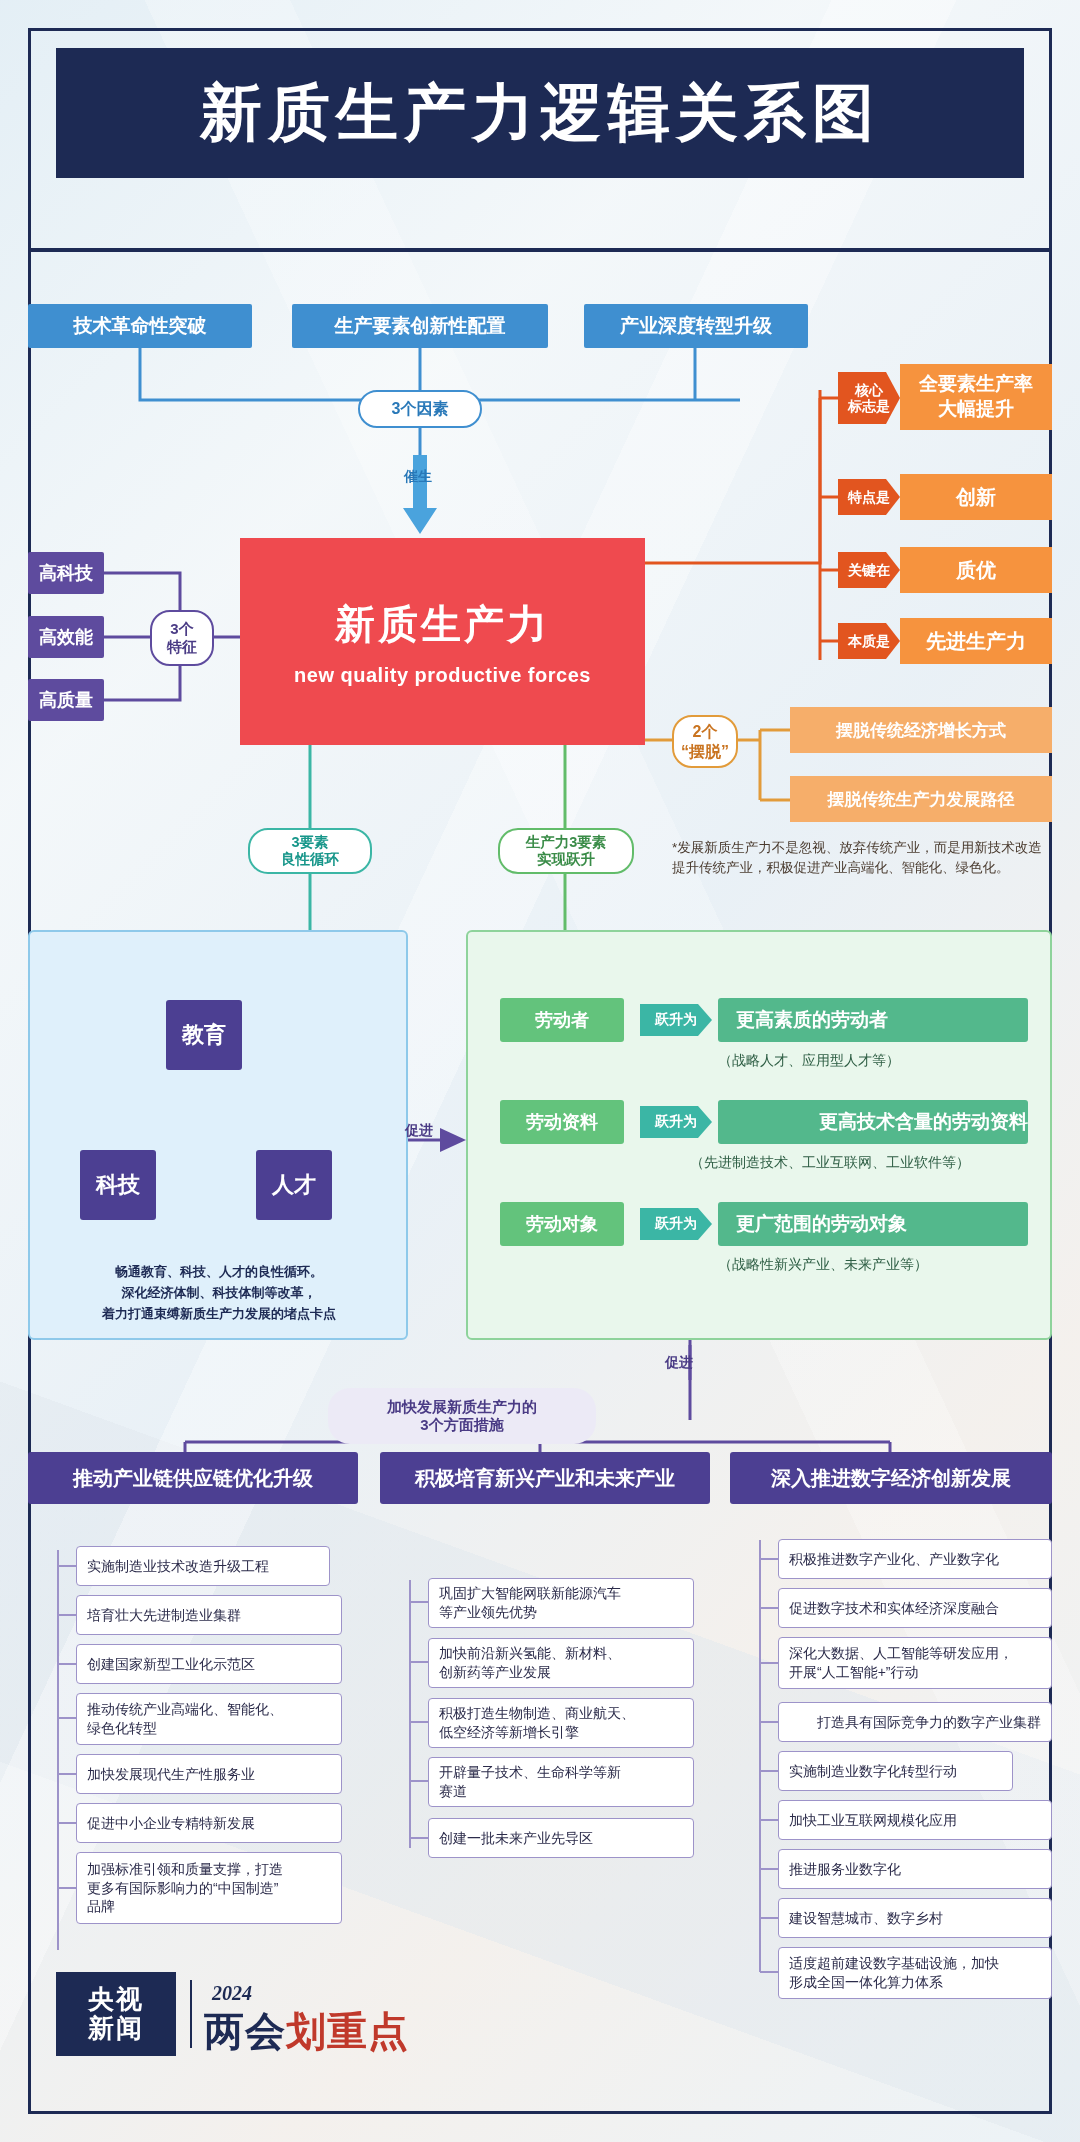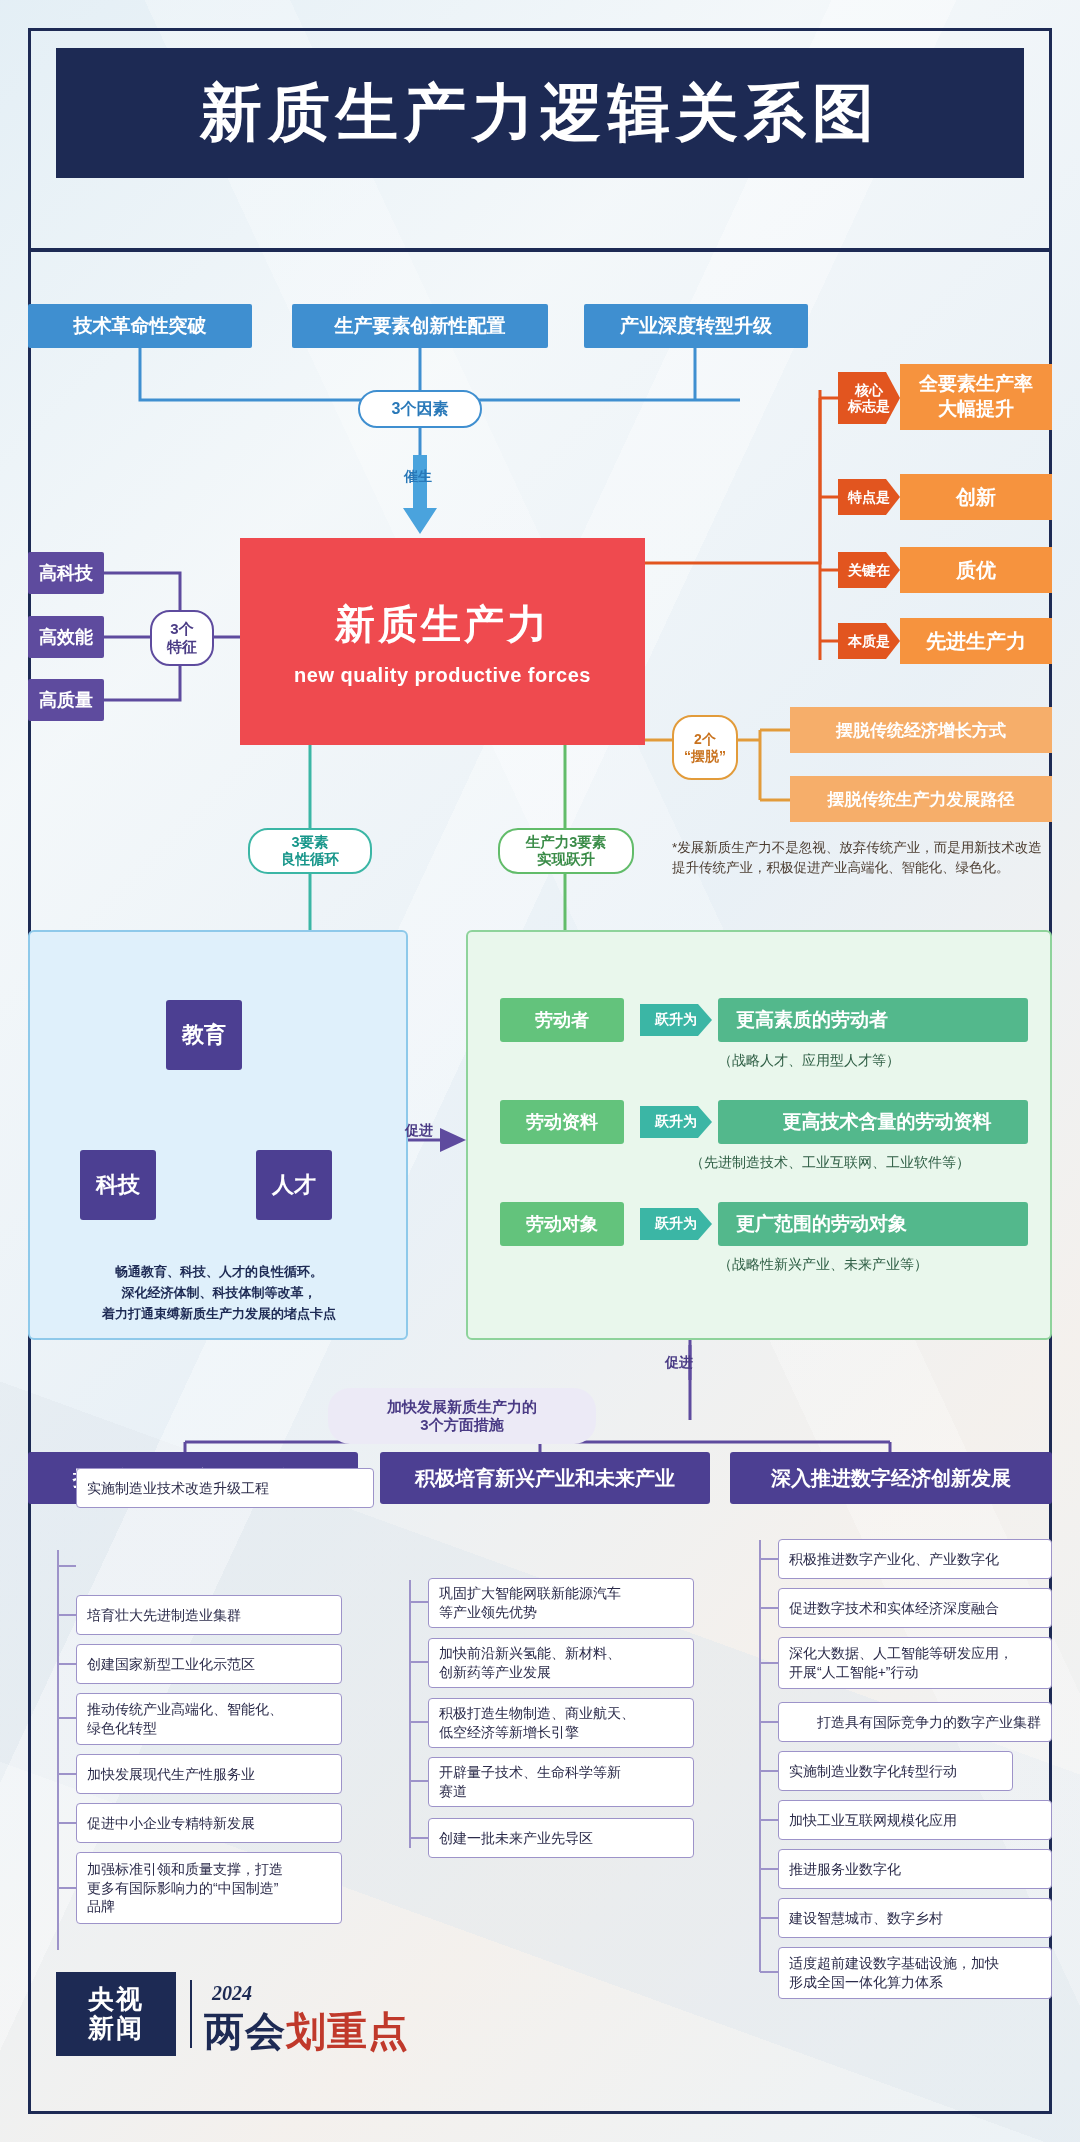--- a/index.html
+++ b/index.html
@@ -238,21 +238,21 @@
     <span>质优</span>
   </div>
 
   <div class="chip-arrow" style="left:838px; top:623px; width:62px; height:36px;">
     <span>本质是</span>
   </div>
   <div class="box orange" style="left:900px; top:618px; width:152px; height:46px;">
     <span>先进生产力</span>
   </div>
 
-  <div class="pill orange-pill" style="left:672px; top:715px; width:66px; height:65px; background:#fff; border-color:#e29b3a; color:#c9731f; flex-direction:column; font-size:14px;">
+  <div class="pill orange-pill" style="left:672px; top:715px; width:66px; height:53px; background:#fff; border-color:#e29b3a; color:#c9731f; flex-direction:column; font-size:16px;">
     <span>2个</span>
     <span>“摆脱”</span>
   </div>
   <div class="box" style="left:790px; top:707px; width:262px; height:46px; background:#f6ae6a; font-size:17px;">
     <span>摆脱传统经济增长方式</span>
   </div>
   <div class="box" style="left:790px; top:776px; width:262px; height:46px; background:#f6ae6a; font-size:17px;">
     <span>摆脱传统生产力发展路径</span>
   </div>
   <div class="note note-orange" style="left:672px; top:838px; width:382px; color:#4a3b2f;">
@@ -302,21 +302,21 @@
   <div class="note" style="left:718px; top:1050px; width:330px; color:#2e5e44; font-size:14px;">
     <span>（战略人才、应用型人才等）</span>
   </div>
 
   <div class="box greenlight" style="left:500px; top:1100px; width:124px; height:44px; font-size:18px; border-radius:3px; background:#63c37c;">
     <span>劳动资料</span>
   </div>
   <div class="chip-arrow-teal" style="left:640px; top:1106px; width:72px; height:32px;">
     <span>跃升为</span>
   </div>
-  <div class="box" style="left:718px; top:1100px; width:310px; height:44px; background:#53b88c; font-size:19px; justify-content:center; padding-left:28px; border-radius:3px;">
+  <div class="box" style="left:718px; top:1100px; width:310px; height:44px; background:#53b88c; font-size:19px; justify-content:flex-end; padding-left:28px; border-radius:3px;">
     <span>更高技术含量的劳动资料</span>
   </div>
   <div class="note" style="left:690px; top:1152px; width:360px; color:#2e5e44; font-size:14px;">
     <span>（先进制造技术、工业互联网、工业软件等）</span>
   </div>
 
   <div class="box greenlight" style="left:500px; top:1202px; width:124px; height:44px; font-size:18px; border-radius:3px; background:#63c37c;">
     <span>劳动对象</span>
   </div>
   <div class="chip-arrow-teal" style="left:640px; top:1208px; width:72px; height:32px;">
@@ -334,21 +334,21 @@
   </div>
 
   <div class="pill lav-pill" style="left:328px; top:1388px; width:268px; height:56px; flex-direction:column; font-size:15px;">
     <span>加快发展新质生产力的</span>
     <span>3个方面措施</span>
   </div>
 
   <div class="col-head" style="left:28px; top:1452px; width:330px; height:52px;">
     <span>推动产业链供应链优化升级</span>
   </div>
-  <div class="item" style="left:76px; top:1468px; width:298px; height:40px;">
+  <div class="item" style="left:76px; top:1546px; width:254px; height:40px;">
     <span>实施制造业技术改造升级工程</span>
   </div>
   <div class="item" style="left:76px; top:1595px; width:266px; height:40px;">
     <span>培育壮大先进制造业集群</span>
   </div>
   <div class="item" style="left:76px; top:1644px; width:266px; height:40px;">
     <span>创建国家新型工业化示范区</span>
   </div>
   <div class="item" style="left:76px; top:1693px; width:266px; height:52px; white-space:pre-line;">
     <span style="white-space:pre-line;">推动传统产业高端化、智能化、

